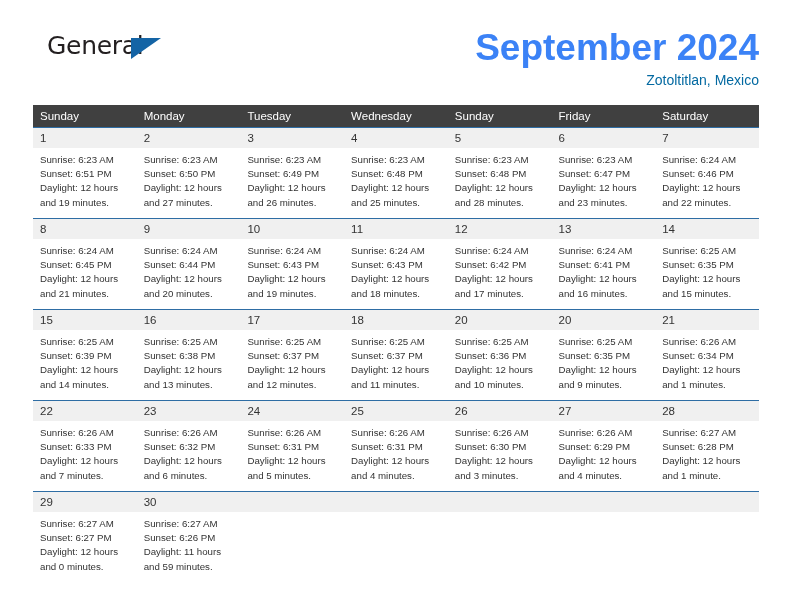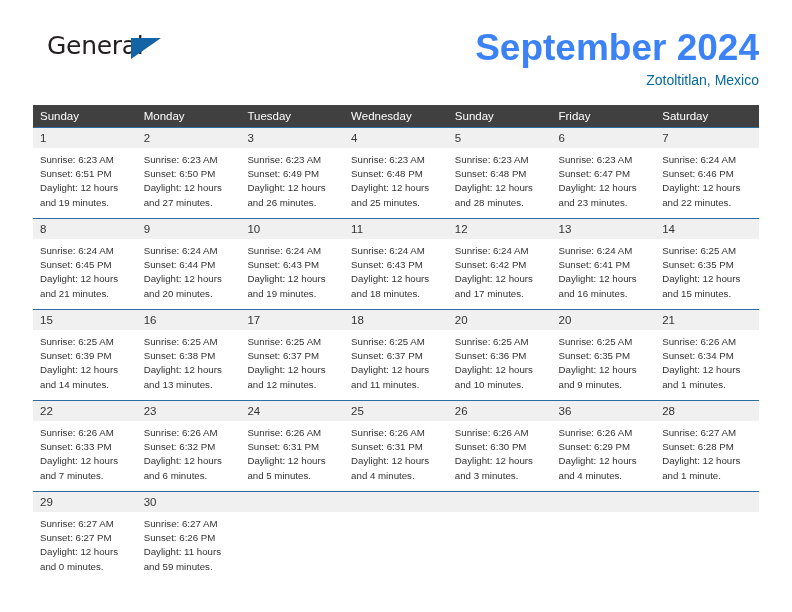--- a/index.html
+++ b/index.html
@@ -412,21 +412,21 @@
         <td>
           <div class="daynum">26</div>
           <div class="details">
             <div>Sunrise: 6:26 AM</div>
             <div>Sunset: 6:30 PM</div>
             <div>Daylight: 12 hours</div>
             <div>and 3 minutes.</div>
           </div>
         </td>
         <td>
-          <div class="daynum">36</div>
+          <div class="daynum">27</div>
           <div class="details">
             <div>Sunrise: 6:26 AM</div>
             <div>Sunset: 6:29 PM</div>
             <div>Daylight: 12 hours</div>
             <div>and 4 minutes.</div>
           </div>
         </td>
         <td>
           <div class="daynum">28</div>
           <div class="details">

